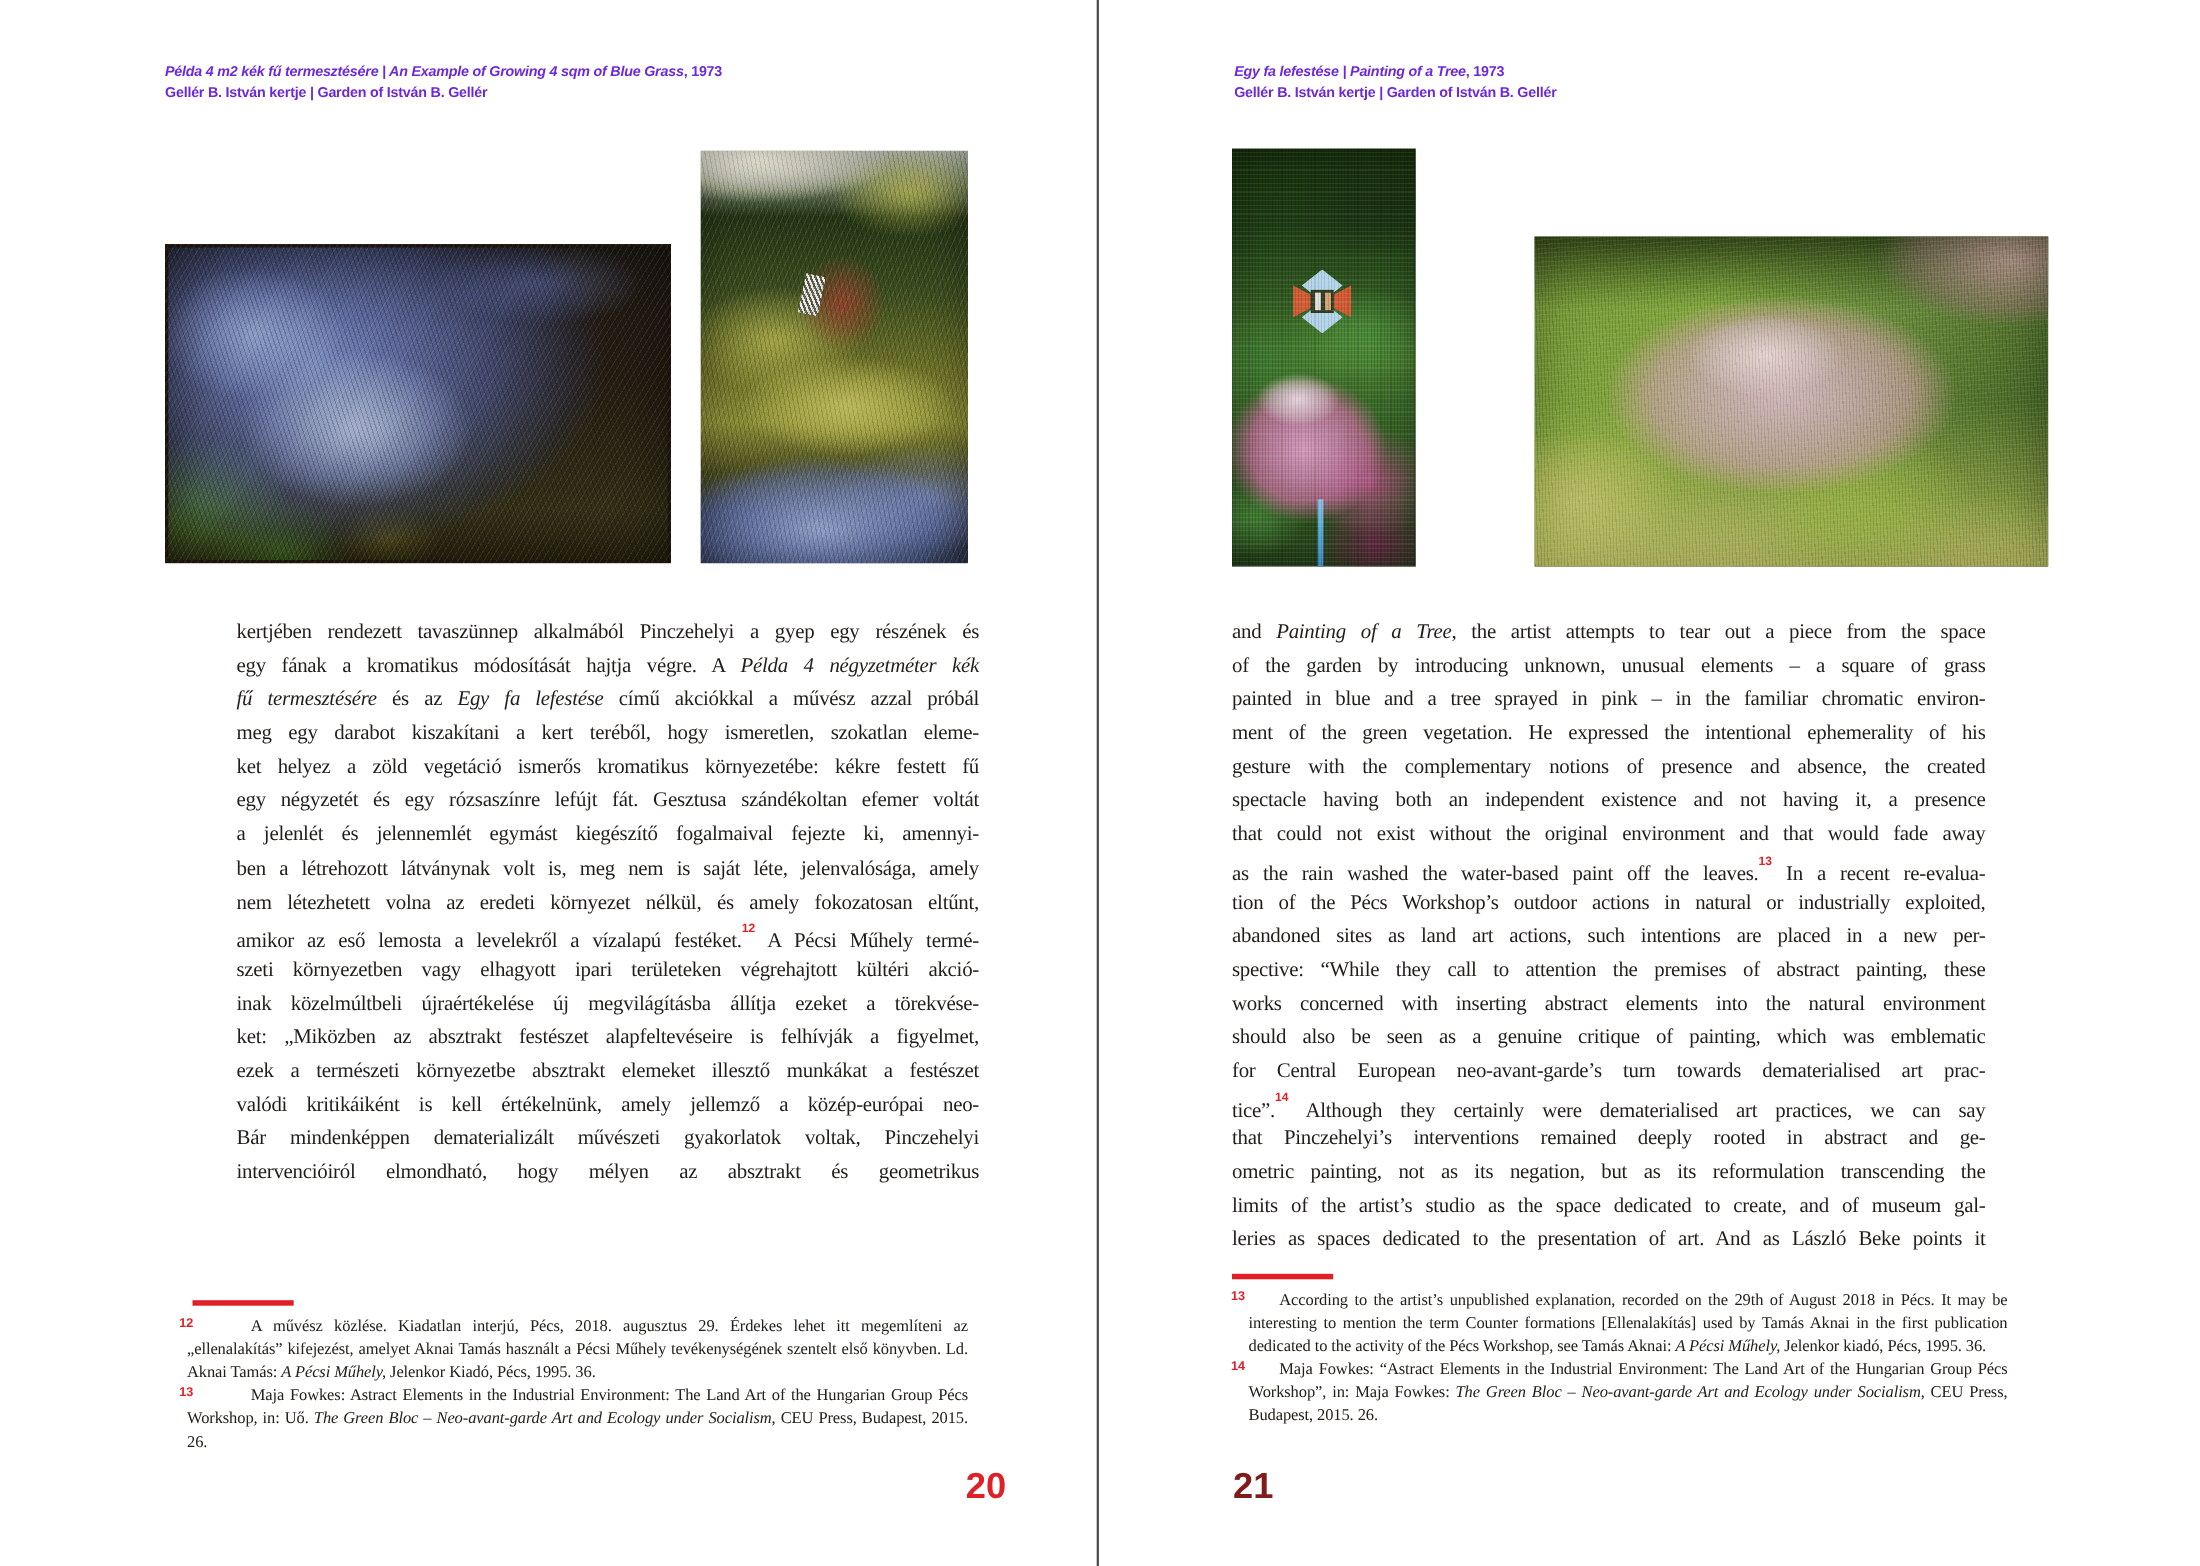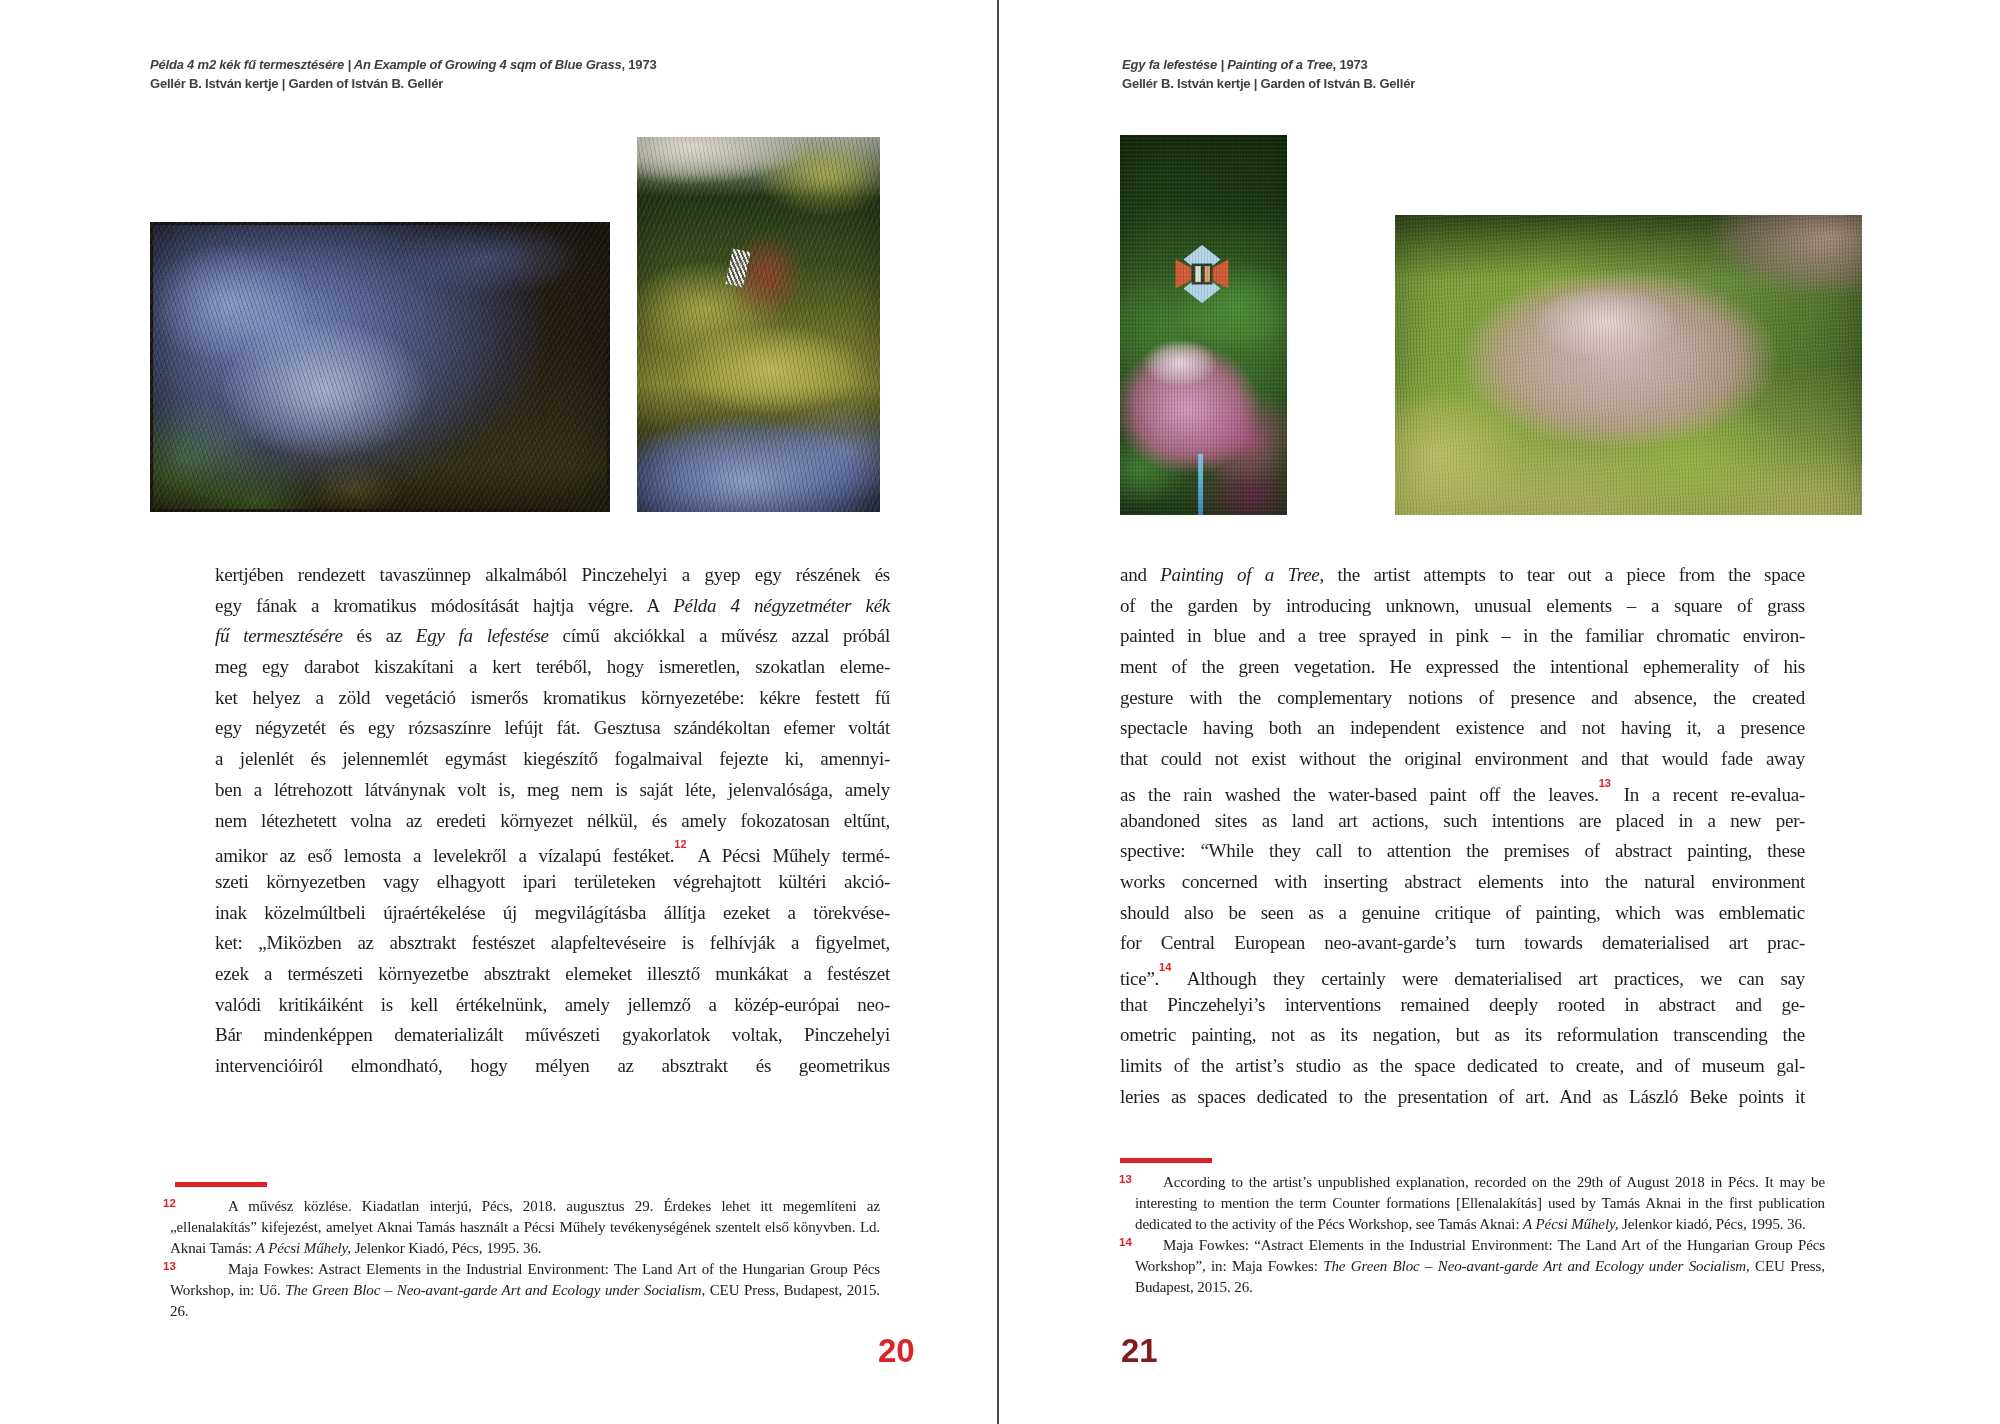--- a/index.html
+++ b/index.html
@@ -2,21 +2,21 @@
 <html><head>
 <meta charset="utf-8">
 <style>
   html,body{margin:0;padding:0;background:#ffffff;}
   .spread{position:relative;width:2000px;height:1424px;background:#ffffff;overflow:hidden;
           font-family:"Liberation Serif",serif;color:#201d1a;}
   .divider{position:absolute;left:997px;top:0;width:2px;height:1424px;background:#474747;}
 
   
   .pheader{position:absolute;font-family:"Liberation Sans",sans-serif;font-weight:bold;
-           font-size:13px;line-height:19px;letter-spacing:-0.2px;color:#404040;}
+           font-size:13px;line-height:19px;letter-spacing:-0.2px;color:#6d28d9;}
   .pheader .it{font-style:italic;}
 
   
   .photo{position:absolute;overflow:hidden;}
   .photo .grain{position:absolute;left:0;top:0;width:100%;height:100%;mix-blend-mode:overlay;opacity:.55;}
   .photo .streaks{position:absolute;inset:0;}
   .emblem{position:absolute;}
   .stake{position:absolute;background:linear-gradient(180deg,#6db0e0,#3f86c9 60%,#2e6aa6);}
   .ladder{position:absolute;background:repeating-linear-gradient(55deg,#e3e2d6 0 2px,#4a4a40 2px 4px);}
 
@@ -217,20 +217,21 @@
 
     <div class="bodytext" style="left:1120px;top:560px;width:685px;">
         <div class="line"><span>and </span><span class="it">Painting of a Tree</span><span>, the artist attempts to tear out a piece from the space</span></div>
         <div class="line"><span>of the garden by introducing unknown, unusual elements – a square of grass</span></div>
         <div class="line"><span>painted in blue and a tree sprayed in pink – in the familiar chromatic environ-</span></div>
         <div class="line"><span>ment of the green vegetation. He expressed the intentional ephemerality of his</span></div>
         <div class="line"><span>gesture with the complementary notions of presence and absence, the created</span></div>
         <div class="line"><span>spectacle having both an independent existence and not having it, a presence</span></div>
         <div class="line"><span>that could not exist without the original environment and that would fade away</span></div>
         <div class="line"><span>as the rain washed the water-based paint off the leaves.</span><sup class="fnref">13</sup><span> In a recent re-evalua-</span></div>
+        <div class="line"><span>tion of the Pécs Workshop’s outdoor actions in natural or industrially exploited,</span></div>
         <div class="line"><span>abandoned sites as land art actions, such intentions are placed in a new per-</span></div>
         <div class="line"><span>spective: “While they call to attention the premises of abstract painting, these</span></div>
         <div class="line"><span>works concerned with inserting abstract elements into the natural environment</span></div>
         <div class="line"><span>should also be seen as a genuine critique of painting, which was emblematic</span></div>
         <div class="line"><span>for Central European neo-avant-garde’s turn towards dematerialised art prac-</span></div>
         <div class="line"><span>tice”.</span><sup class="fnref">14</sup><span> Although they certainly were dematerialised art practices, we can say</span></div>
         <div class="line"><span>that Pinczehelyi’s interventions remained deeply rooted in abstract and ge-</span></div>
         <div class="line"><span>ometric painting, not as its negation, but as its reformulation transcending the</span></div>
         <div class="line"><span>limits of the artist’s studio as the space dedicated to create, and of museum gal-</span></div>
         <div class="line"><span>leries as spaces dedicated to the presentation of art. And as László Beke points it</span></div>

